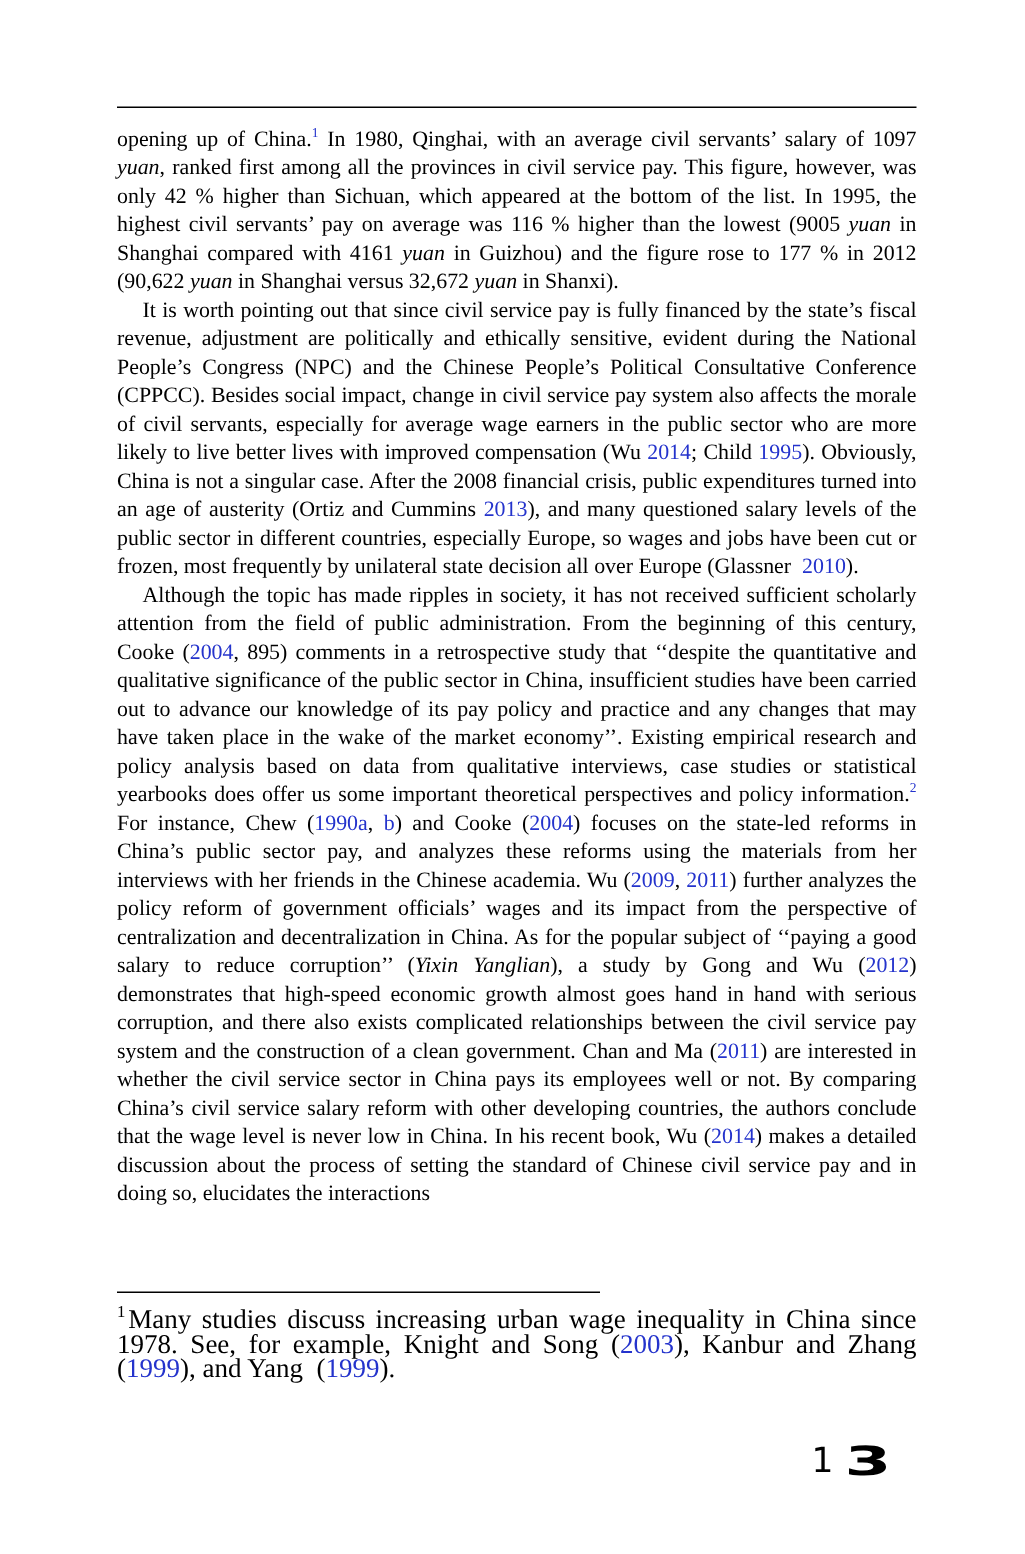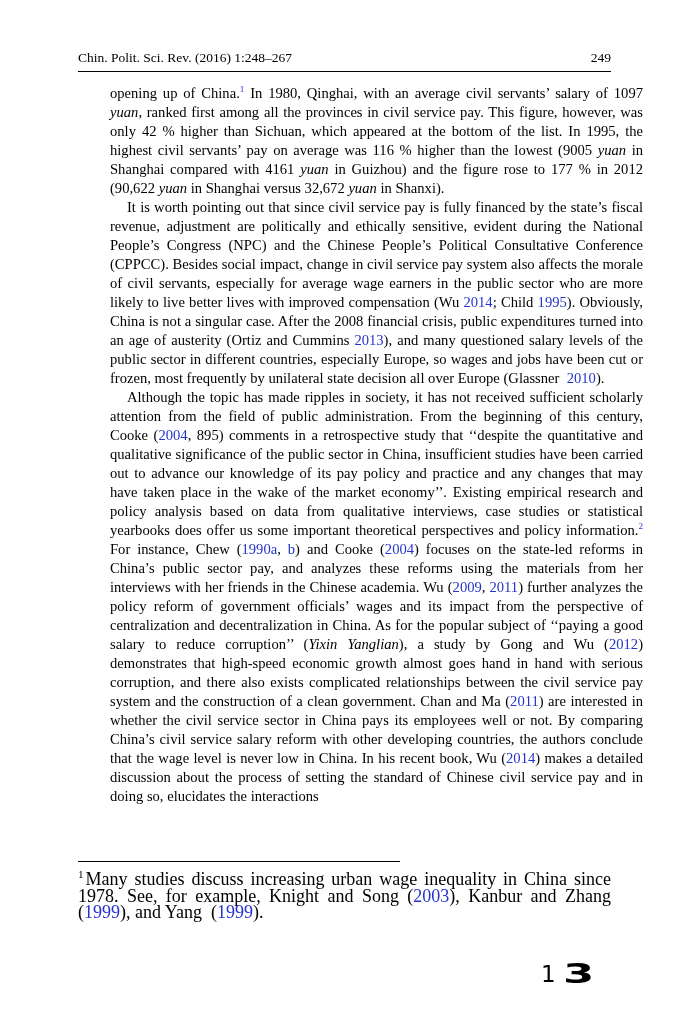--- a/index.html
+++ b/index.html
@@ -28,21 +28,20 @@
     border-top: 1.6px solid #000;
     margin: 0;
   }
   .body-text {
     position: absolute;
     top: 84px; left: 78px;
     width: 533px;
     font-size: 14.6px;
     line-height: 19px;
     text-align: justify;
-    margin-left: 32px;
   }
   .para { margin: 0; }
   .para.indent { text-indent: 17px; }
   em { font-style: italic; }
   a.cite { color: var(--link, #2433cc); text-decoration: none; cursor: pointer; }
   sup { font-size: 0.62em; line-height: 0; vertical-align: super; }
   .fn-rule {
     position: absolute;
     top: 861px; left: 78px;
     width: 322px;
@@ -83,24 +82,20 @@
     transform: scaleX(1.55) scaleY(0.92);
     transform-origin: left center;
     letter-spacing: 0;
   }
 </style>
 </head>
 <body>
 
 <div class="page">
 
-  <div class="header">
-    <span>Chin. Polit. Sci. Rev. (2016)  1:248–267</span>
-    <span>249</span>
-  </div>
 
   <hr class="header-rule">
 
   <main class="body-text" id="paragraphs">
       <p class="para"><span>opening up of China.</span><sup><a class="cite">1</a></sup><span> In 1980, Qinghai, with an average civil servants’ salary of 1097 </span><em>yuan</em><span>, ranked first among all the provinces in civil service pay. This figure, however, was only 42 % higher than Sichuan, which appeared at the bottom of the list. In 1995, the highest civil servants’ pay on average was 116 % higher than the lowest (9005 </span><em>yuan</em><span> in Shanghai compared with 4161 </span><em>yuan</em><span> in Guizhou) and the figure rose to 177 % in 2012 (90,622 </span><em>yuan</em><span> in Shanghai versus 32,672 </span><em>yuan</em><span> in Shanxi).</span></p>
       <p class="para indent"><span>It is worth pointing out that since civil service pay is fully financed by the state’s fiscal revenue, adjustment are politically and ethically sensitive, evident during the National People’s Congress (NPC) and the Chinese People’s Political Consultative Conference (CPPCC). Besides social impact, change in civil service pay system also affects the morale of civil servants, especially for average wage earners in the public sector who are more likely to live better lives with improved compensation (Wu </span><a class="cite">2014</a><span>; Child </span><a class="cite">1995</a><span>). Obviously, China is not a singular case. After the 2008 financial crisis, public expenditures turned into an age of austerity (Ortiz and Cummins </span><a class="cite">2013</a><span>), and many questioned salary levels of the public sector in different countries, especially Europe, so wages and jobs have been cut or frozen, most frequently by unilateral state decision all over Europe (Glassner </span><a class="cite">2010</a><span>).</span></p>
       <p class="para indent"><span>Although the topic has made ripples in society, it has not received sufficient scholarly attention from the field of public administration. From the beginning of this century, Cooke (</span><a class="cite">2004</a><span>, 895) comments in a retrospective study that ‘‘despite the quantitative and qualitative significance of the public sector in China, insufficient studies have been carried out to advance our knowledge of its pay policy and practice and any changes that may have taken place in the wake of the market economy’’. Existing empirical research and policy analysis based on data from qualitative interviews, case studies or statistical yearbooks does offer us some important theoretical perspectives and policy information.</span><sup><a class="cite">2</a></sup><span> For instance, Chew (</span><a class="cite">1990a</a><span>, </span><a class="cite">b</a><span>) and Cooke (</span><a class="cite">2004</a><span>) focuses on the state-led reforms in China’s public sector pay, and analyzes these reforms using the materials from her interviews with her friends in the Chinese academia. Wu (</span><a class="cite">2009</a><span>, </span><a class="cite">2011</a><span>) further analyzes the policy reform of government officials’ wages and its impact from the perspective of centralization and decentralization in China. As for the popular subject of ‘‘paying a good salary to reduce corruption’’ (</span><em>Yixin Yanglian</em><span>), a study by Gong and Wu (</span><a class="cite">2012</a><span>) demonstrates that high-speed economic growth almost goes hand in hand with serious corruption, and there also exists complicated relationships between the civil service pay system and the construction of a clean government. Chan and Ma (</span><a class="cite">2011</a><span>) are interested in whether the civil service sector in China pays its employees well or not. By comparing China’s civil service salary reform with other developing countries, the authors conclude that the wage level is never low in China. In his recent book, Wu (</span><a class="cite">2014</a><span>) makes a detailed discussion about the process of setting the standard of Chinese civil service pay and in doing so, elucidates the interactions</span></p>
     </main>
 
   <hr class="fn-rule">

